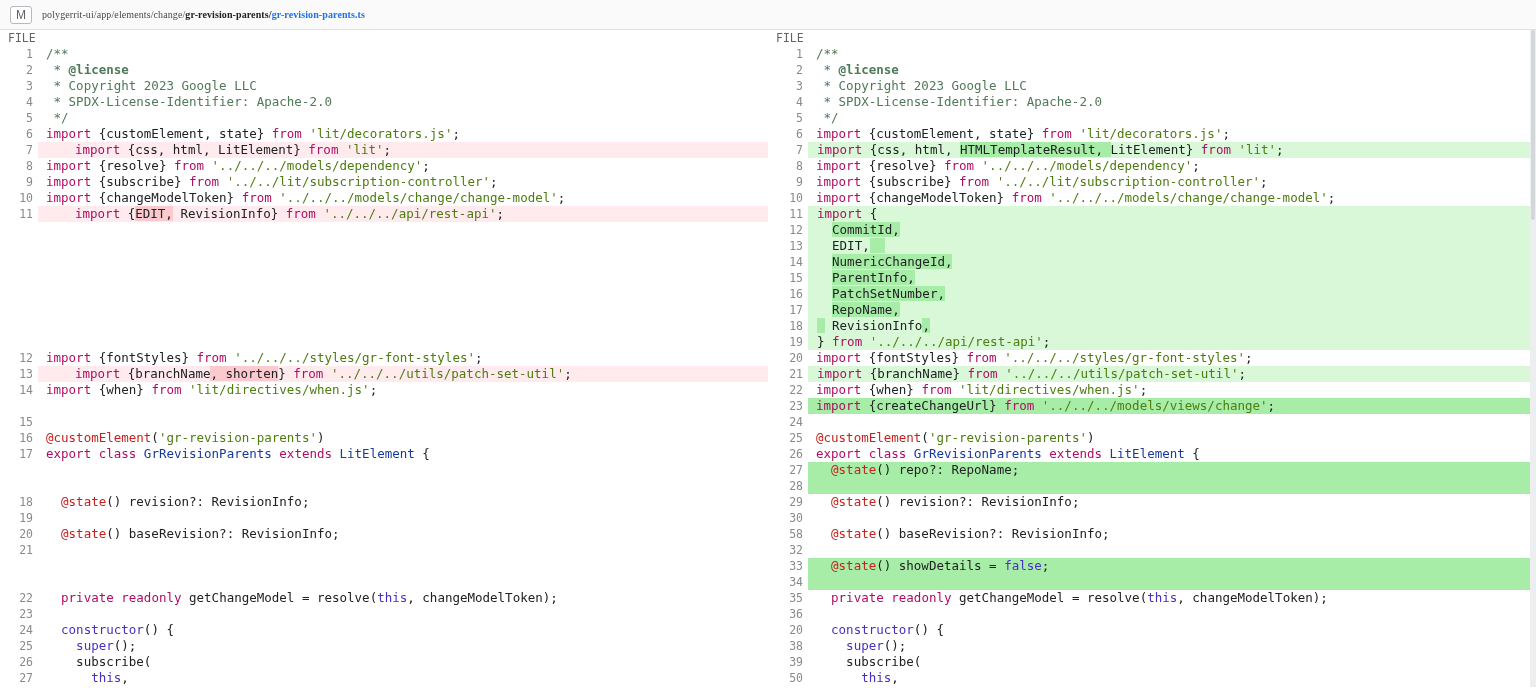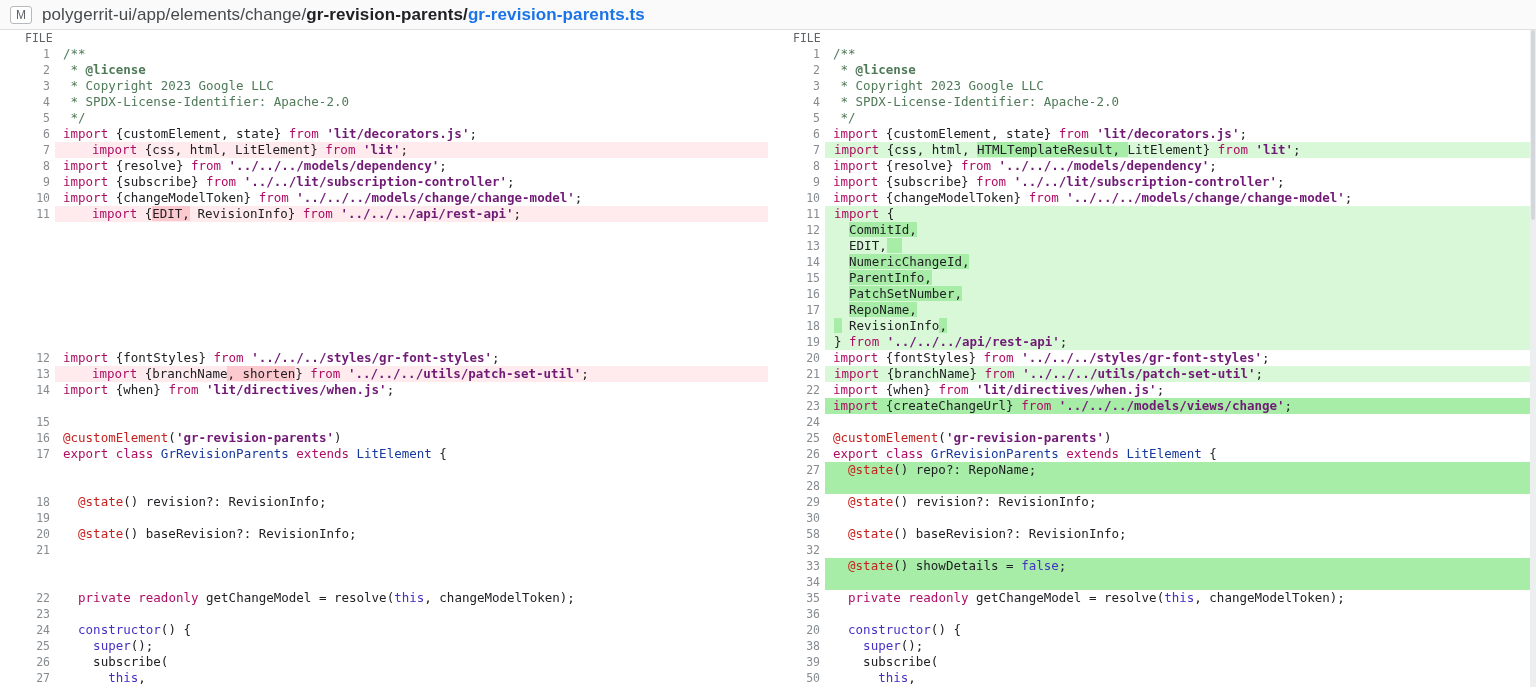--- a/index.html
+++ b/index.html
@@ -1,47 +1,47 @@
 <!DOCTYPE html>
 <html><head>
 <meta charset="utf-8">
 <style>
   html,body{margin:0;padding:0;background:#fff;}
   body{width:1536px;height:688px;overflow:hidden;font-family:"Liberation Sans",sans-serif;position:relative;}
 
   
   .hdr{height:30px;display:flex;align-items:center;gap:10px;padding:0 10px;background:#fafafa;border-bottom:1px solid #e0e0e0;box-sizing:border-box;}
   .badge{border:1px solid #b6b9bd;border-radius:3px;background:#fff;color:#5f6368;font-size:12px;line-height:1;padding:2px 5px;}
-  .path{font-size:17px;color:#474a4d;letter-spacing:.1px;}
+  .path{font-size:10px;color:#474a4d;letter-spacing:.1px;font-family:Liberation Serif, serif;}
   .path .dir{font-weight:700;color:#202124;}
   .path .file{color:#1a73e8;font-weight:700;}
 
   
   .diff{display:flex;position:relative;}
-  .pane{width:768px;box-sizing:border-box;margin-left:17px;}
+  .pane{width:768px;box-sizing:border-box;}
   .file-label{height:16px;display:flex;align-items:center;padding-left:8px;
     font-family:"DejaVu Sans Mono",monospace;font-size:11.5px;color:#5f6368;}
   .row{display:flex;height:16px;}
   .num{width:38px;flex:0 0 38px;padding-right:5px;box-sizing:border-box;text-align:right;
     font-family:"DejaVu Sans Mono",monospace;font-size:11.5px;line-height:16px;color:#868b90;}
   .pane-right .num{width:40px;flex:0 0 40px;}
   .code{flex:1;padding-left:8px;white-space:pre;overflow:hidden;
     font-family:"DejaVu Sans Mono",monospace;font-size:12.5px;line-height:16px;color:#202124;}
 
   
   .row.rem .code{background:#ffebee;padding-left:37px;}
   .row.add .code{background:#d8f8d8;padding-left:9px;}
   .row.adddark .code{background:#a7eda7;}
   .row.rem .il{background:#fbc9ce;}
   .row.add .il{background:#a7eda7;}
 
   
   .tok-p{color:#202124;}
   .tok-k{color:#ae0d63;}
-  .tok-s{color:#701a75;font-weight:bold;}
+  .tok-s{color:#4d7c0f;}
   .tok-c{color:#4f7a58;}
   .tok-cb{color:#4f7a58;font-weight:700;}
   .tok-d{color:#c5221f;}
   .tok-t{color:#16399d;}
   .tok-b{color:#4431c4;}
 
   
   .sb{position:absolute;top:0;right:0;width:6px;height:657px;background:#eceef0;}
   .sb .thumb{position:absolute;top:0;left:1px;width:4px;height:190px;border-radius:2px;background:#d4d7da;}
 </style>

